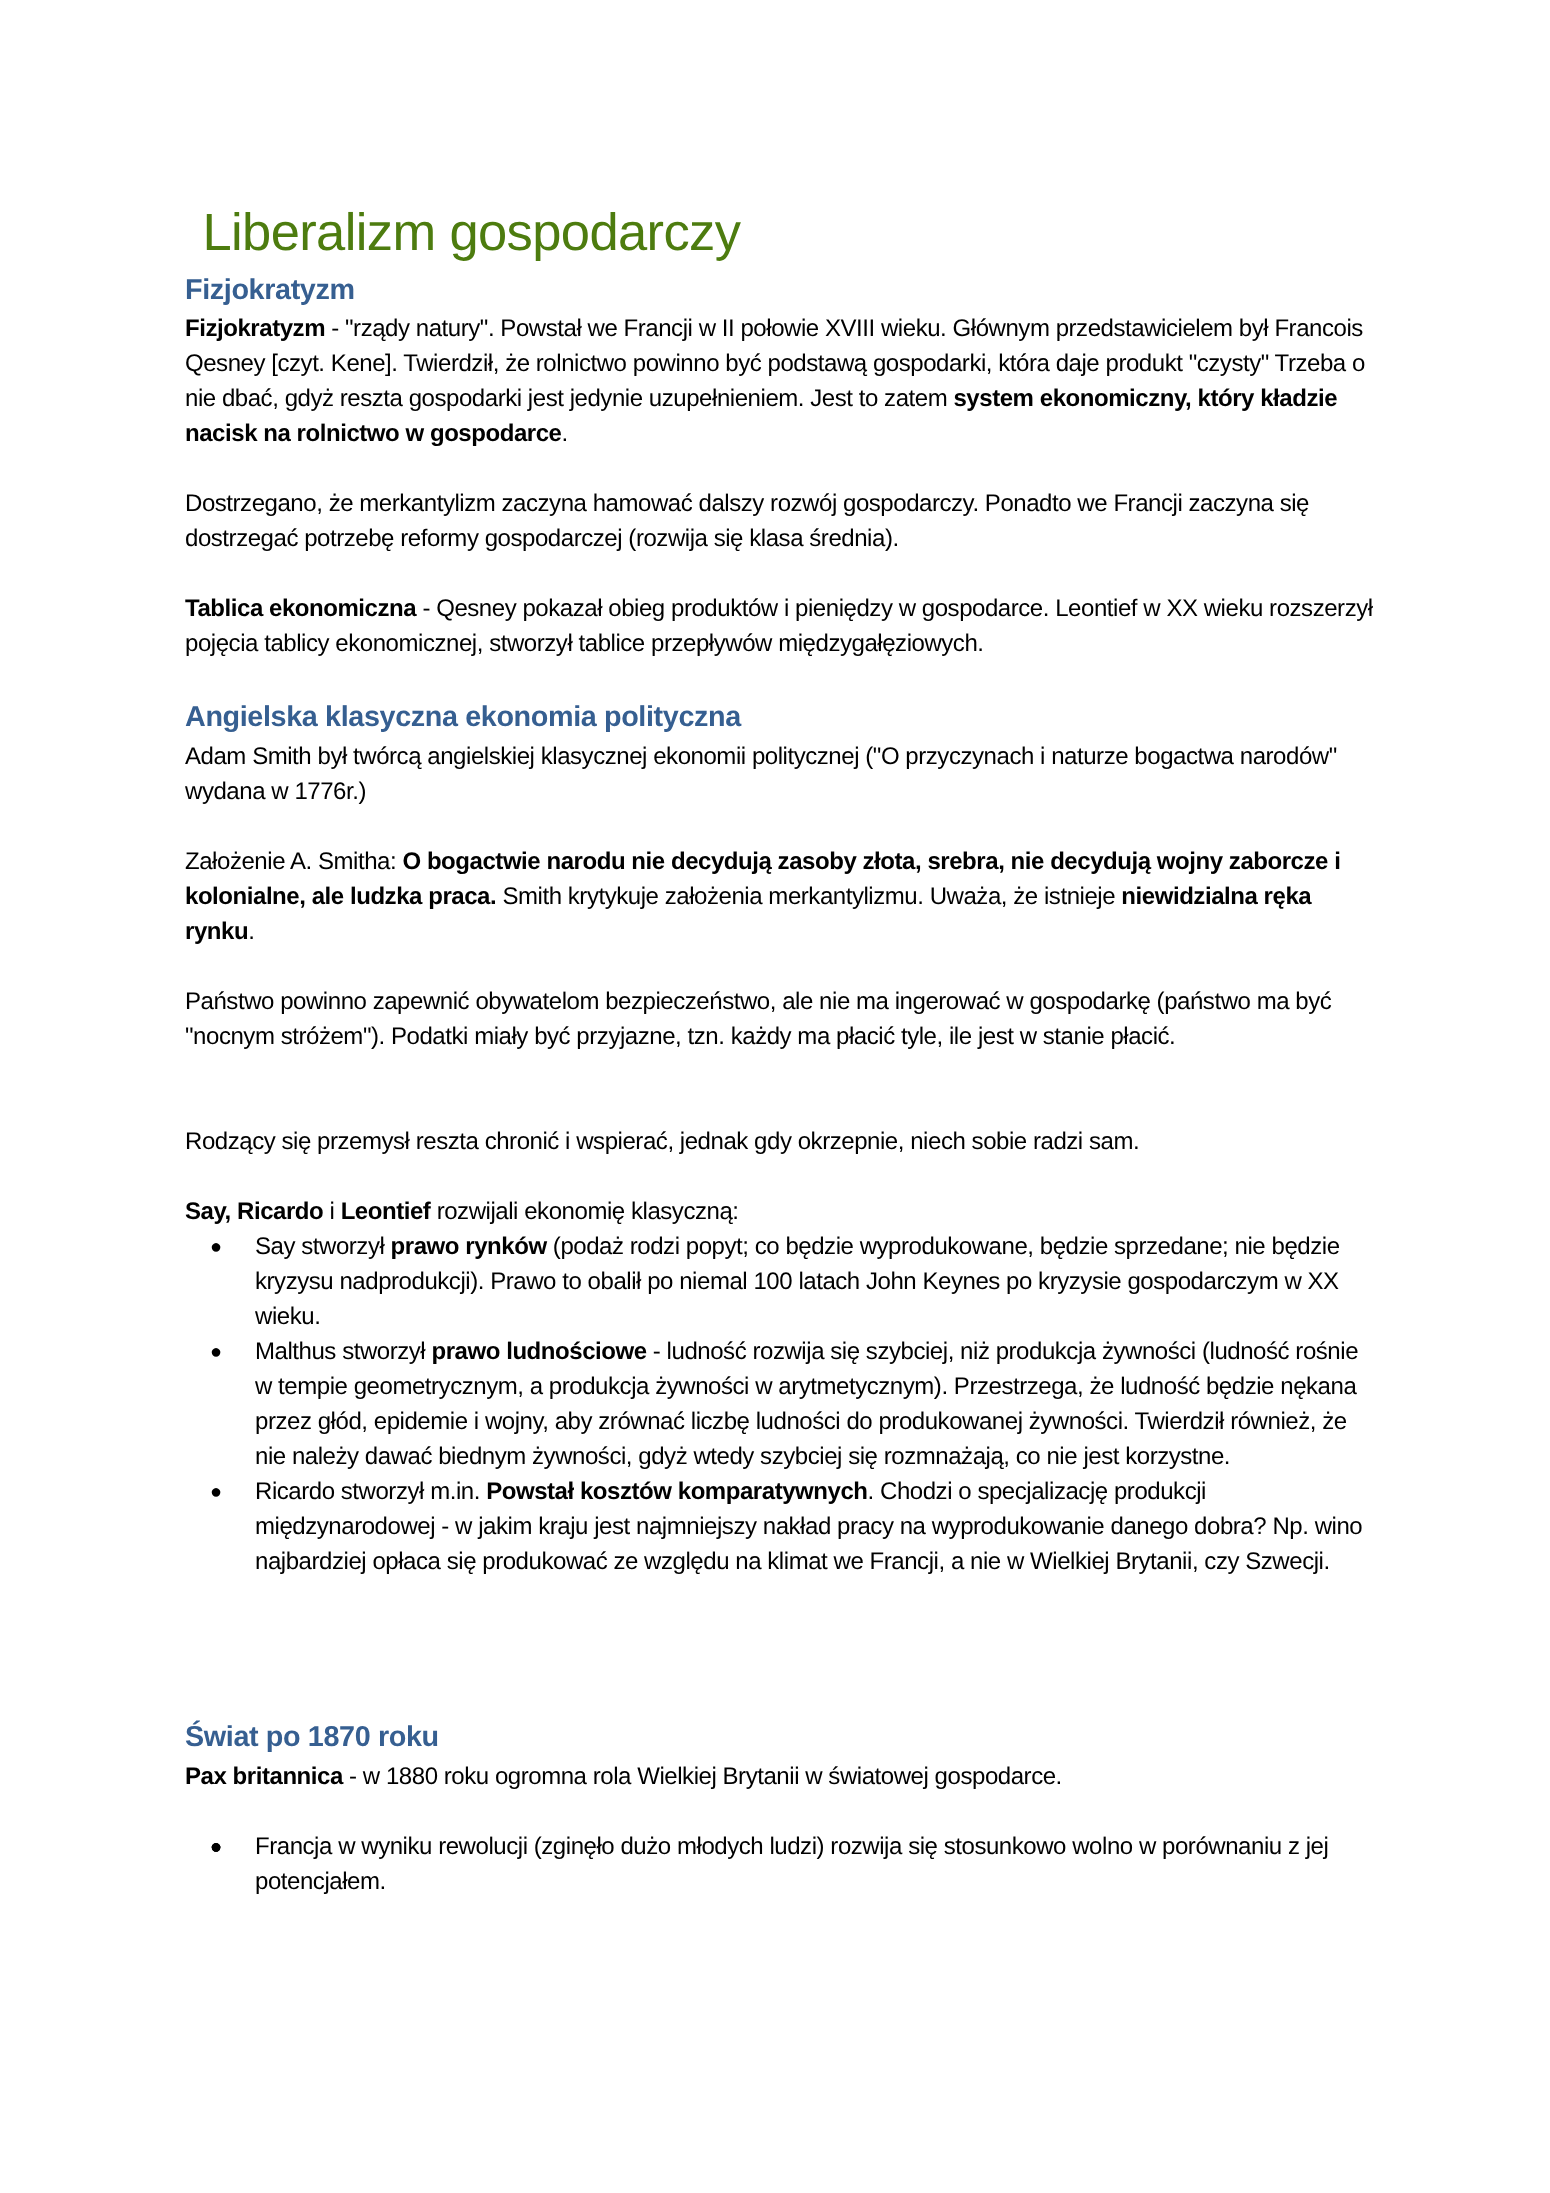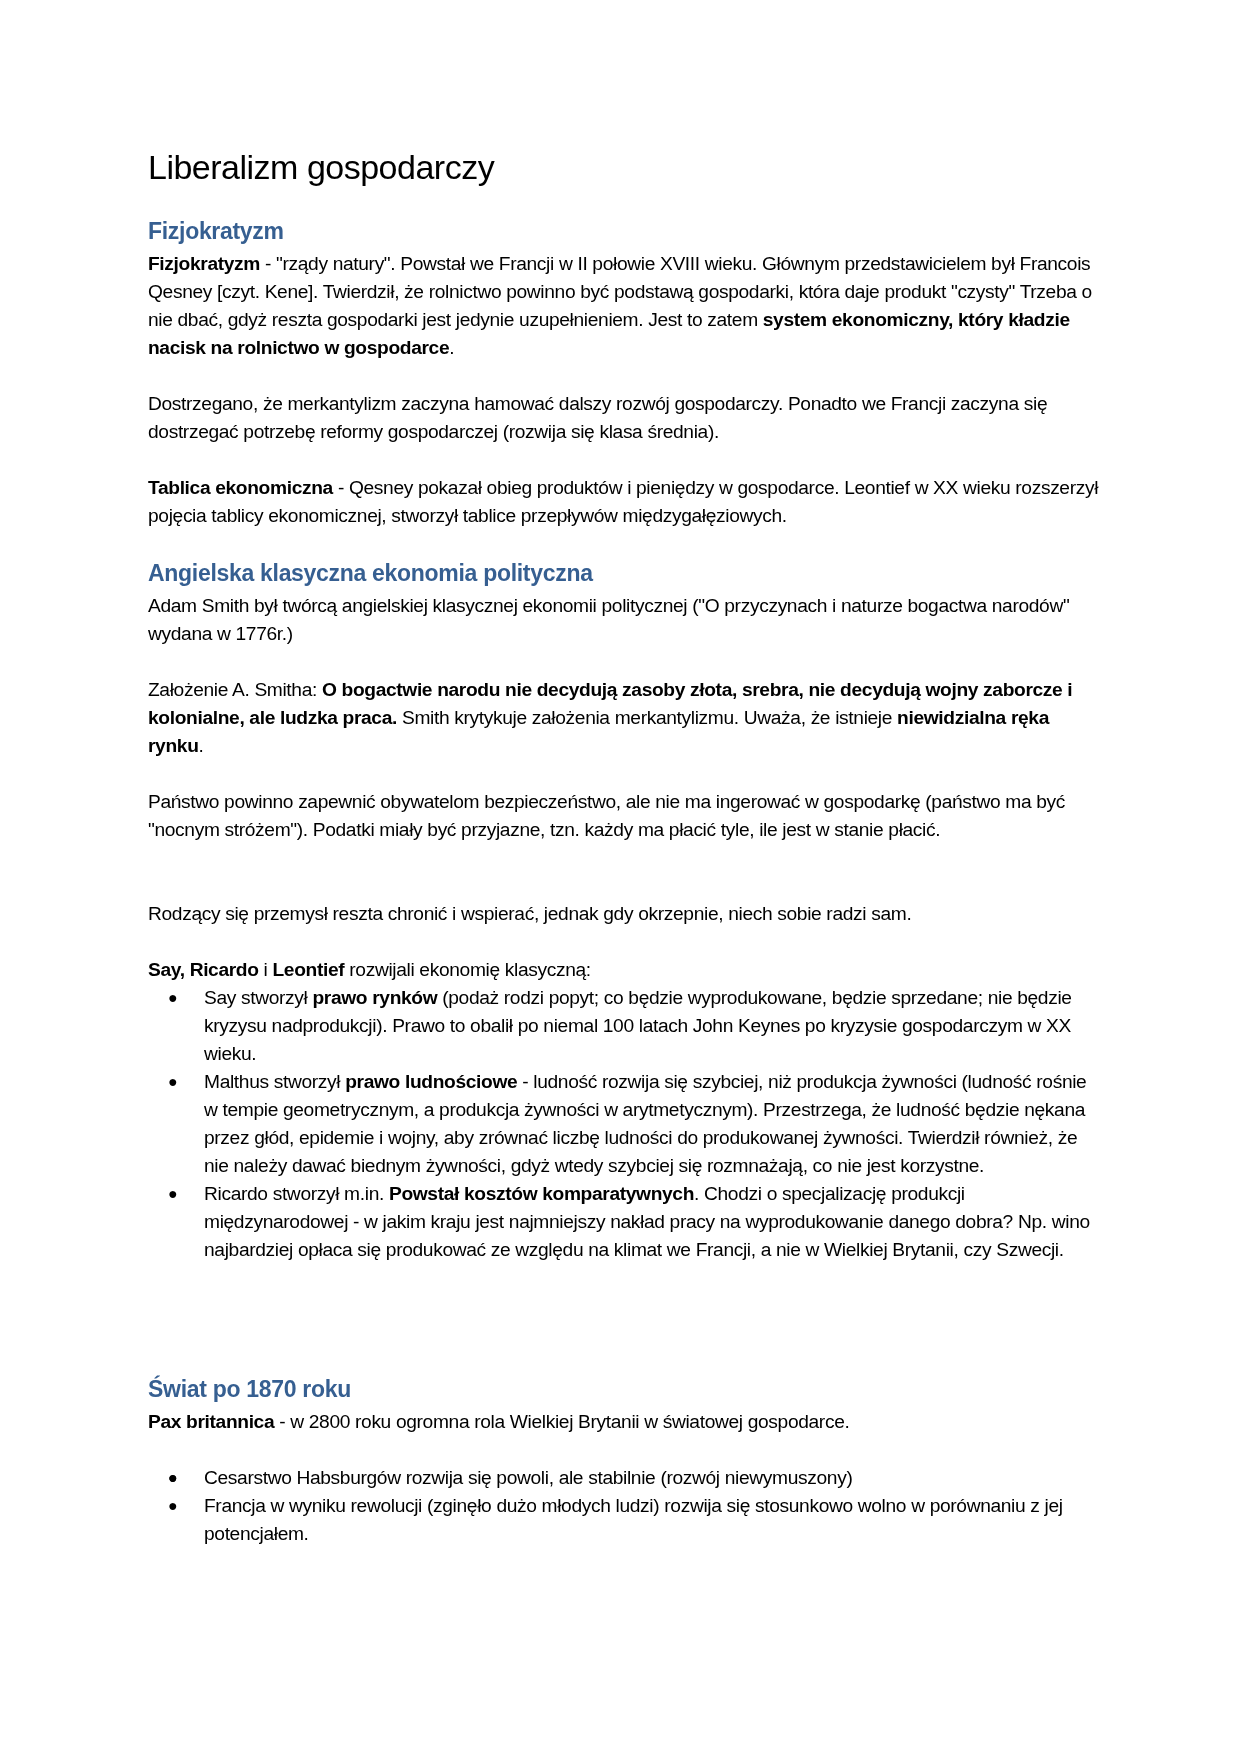--- a/index.html
+++ b/index.html
@@ -1,19 +1,19 @@
 <!DOCTYPE html>
 <html><head>
 <meta charset="utf-8">
 <style>
   html, body { margin: 0; padding: 0; background: #ffffff; }
   body { width: 1240px; height: 1754px; position: relative; overflow: hidden;
          font-family: "Liberation Sans", "DejaVu Sans", sans-serif; color: #000; }
   .page { position: absolute; left: 148px; top: 0; width: 952px; }
-  .title { position: absolute; top: 148px; left: 0; font-size: 34px; color: #000000; font-weight: normal; margin: 0; letter-spacing: -0.5px; }
+  .title { position: absolute; top: 148px; left: 0; font-size: 42px; color: #4d7c0f; font-weight: normal; margin: 14px; letter-spacing: -0.5px; }
   .h1 { position: absolute; left: 0; font-size: 23px; font-weight: bold; color: #365f91; margin: 0; letter-spacing: -0.3px; }
   .p { position: absolute; left: 0; width: 952px; font-size: 19.2px; line-height: 28px; margin: 0; letter-spacing: -0.35px; }
   .p b { font-weight: bold; }
   ul.bl { position: absolute; left: 0; width: 952px; margin: 0; padding: 0; list-style: none; }
   ul.bl li { position: relative; padding-left: 56px; font-size: 19.2px; line-height: 28px; letter-spacing: -0.35px; }
   ul.bl li .bullet { position: absolute; left: 20px; top: 0; font-size: 16px; }
 </style>
 </head>
 <body>
 
@@ -42,21 +42,21 @@
   <p class="p" style="top:956px"><b>Say, Ricardo</b><span> i </span><b>Leontief</b><span> rozwijali ekonomię klasyczną:</span></p>
 
   <ul class="bl" style="top:984px">
     <li><span class="bullet">●</span><span>Say stworzył </span><b>prawo rynków</b><span> (podaż rodzi popyt; co będzie wyprodukowane, będzie sprzedane; nie będzie kryzysu nadprodukcji). Prawo to obalił po niemal 100 latach John Keynes po kryzysie gospodarczym w XX wieku.</span></li>
     <li><span class="bullet">●</span><span>Malthus stworzył </span><b>prawo ludnościowe</b><span> - ludność rozwija się szybciej, niż produkcja żywności (ludność rośnie w tempie geometrycznym, a produkcja żywności w arytmetycznym). Przestrzega, że ludność będzie nękana przez głód, epidemie i wojny, aby zrównać liczbę ludności do produkowanej żywności. Twierdził również, że nie należy dawać biednym żywności, gdyż wtedy szybciej się rozmnażają, co nie jest korzystne.</span></li>
     <li><span class="bullet">●</span><span>Ricardo stworzył m.in. </span><b>Powstał kosztów komparatywnych</b><span>. Chodzi o specjalizację produkcji międzynarodowej - w jakim kraju jest najmniejszy nakład pracy na wyprodukowanie danego dobra? Np. wino najbardziej opłaca się produkować ze względu na klimat we Francji, a nie w Wielkiej Brytanii, czy Szwecji.</span></li>
   </ul>
 
   <h2 class="h1" style="top:1376px">Świat po 1870 roku</h2>
 
-  <p class="p" style="top:1408px"><b>Pax britannica</b><span> - w 2800 roku ogromna rola Wielkiej Brytanii w światowej gospodarce.</span></p>
+  <p class="p" style="top:1408px"><b>Pax britannica</b><span> - w 1880 roku ogromna rola Wielkiej Brytanii w światowej gospodarce.</span></p>
 
   <ul class="bl" style="top:1464px">
     <li><span class="bullet">●</span></li>
-    <li><span class="bullet">●</span><span>Cesarstwo Habsburgów rozwija się powoli, ale stabilnie (rozwój niewymuszony)</span></li>
+    <li><span class="bullet">●</span></li>
     <li><span class="bullet">●</span><span>Francja w wyniku rewolucji (zginęło dużo młodych ludzi) rozwija się stosunkowo wolno w porównaniu z jej potencjałem.</span></li>
   </ul>
 
 </div>
 
 </body></html>

